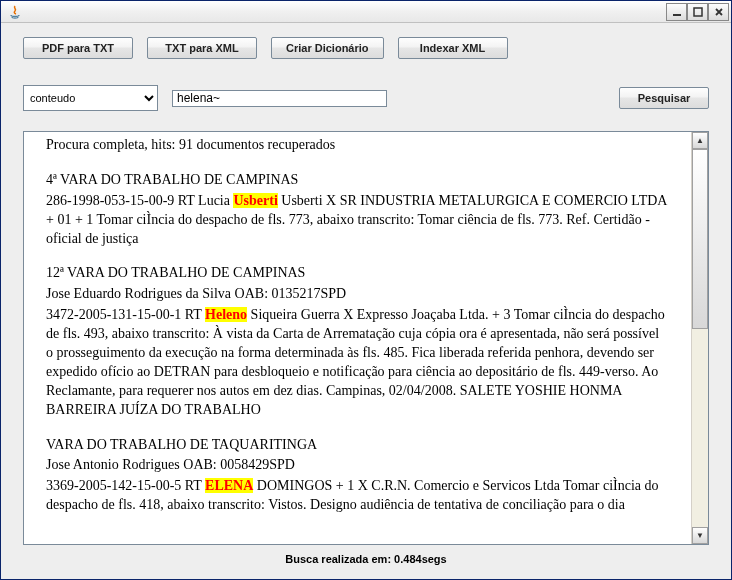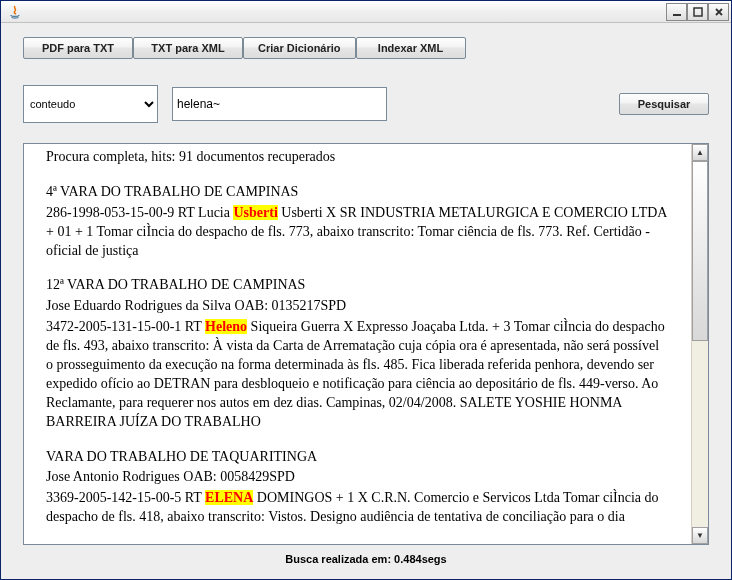--- a/index.html
+++ b/index.html
@@ -53,48 +53,48 @@
   color: #333;
 }
 .win-btn svg { width: 10px; height: 10px; }
 .content {
   flex: 1;
   padding: 14px 22px 10px 22px;
   display: flex;
   flex-direction: column;
   background: #eeeeee;
 }
-.row { display: flex; align-items: center; }
+.row { display: flex; align-items: center; gap: 14px; }
 .row.toolbar { margin-bottom: 26px; }
 .row.search-row { margin-bottom: 20px; gap: 14px; }
 .jbtn {
   border: 1px solid #7a8a99;
   background: linear-gradient(to bottom, #fefefe 0%, #f3f3f3 45%, #e6e6e6 50%, #dcdcdc 100%);
   padding: 4px 14px;
   font-size: 11px;
   font-family: inherit;
   cursor: pointer;
   font-weight: bold;
   color: #222;
   border-radius: 2px;
   min-width: 110px;
   text-align: center;
 }
 select.combo {
   width: 135px;
-  height: 38px;
+  height: 26px;
   font-size: 11px;
   font-family: inherit;
   border: 1px solid #7a8a99;
   background: #fff;
   padding: 1px 2px;
 }
 input.search-input {
   flex: 1;
-  height: 34px;
+  height: 17px;
   font-size: 12px;
   font-family: inherit;
   border: 1px solid #7a8a99;
   padding: 2px 4px;
   background: #fff;
   color: #000;
   max-width: 330px;
 }
 .spacer { flex: 1; }
 .results-area {

